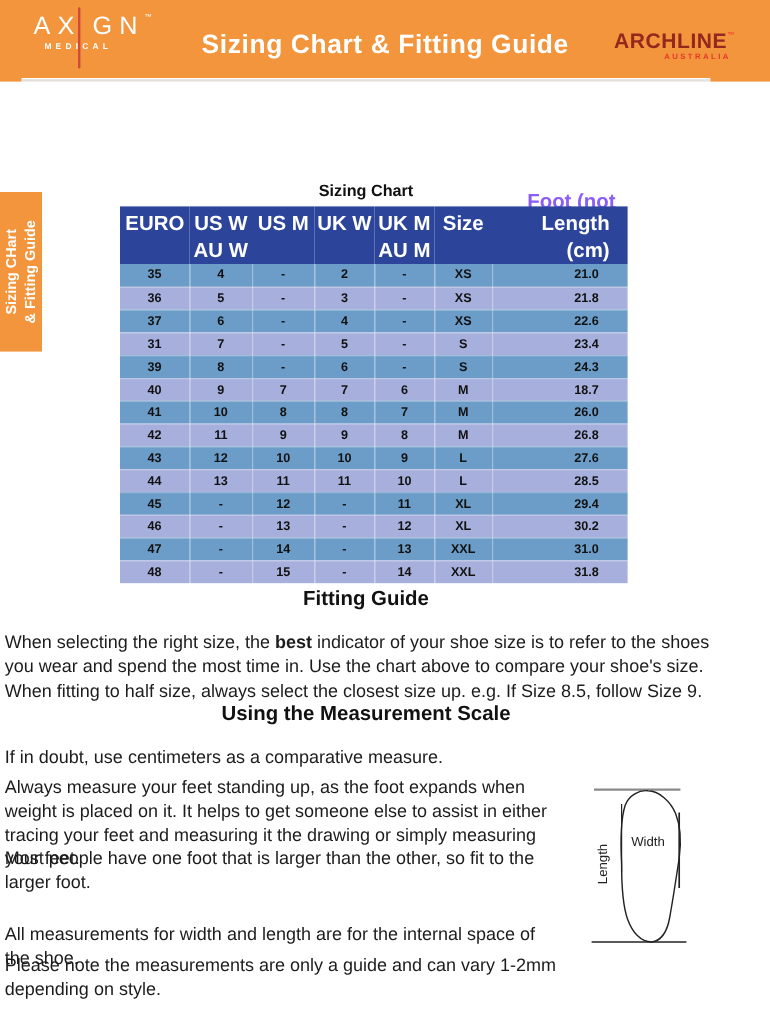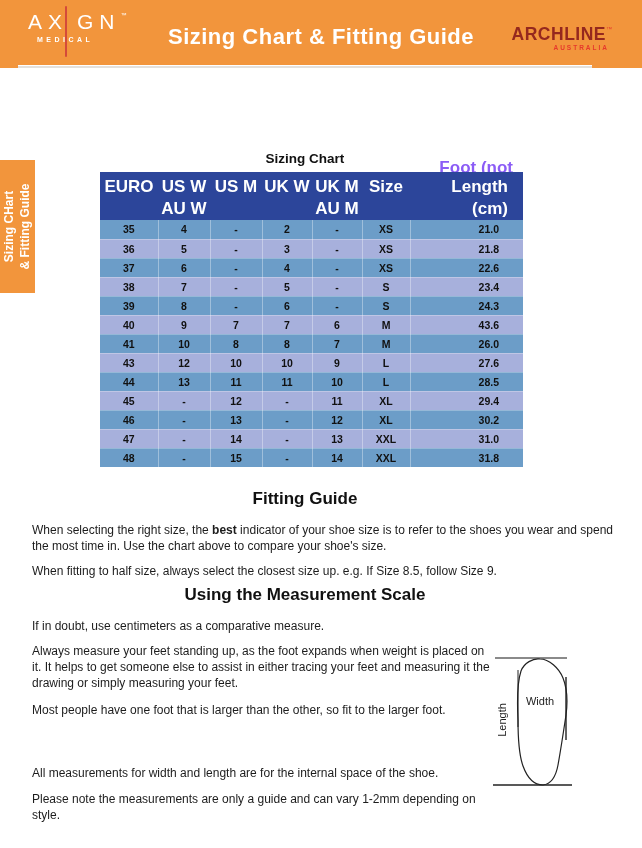--- a/index.html
+++ b/index.html
@@ -58,21 +58,21 @@
     border-bottom:1px solid rgba(255,255,255,0.28);
   }
   .size-table td:last-child { border-right:none; }
   .size-table th.col-len, .size-table td.col-len { text-align:right; }
   .size-table th.col-len { padding-right:15px; }
   .size-table td.col-len { padding-right:24px;padding-left:36px; }
   .hdr-line { display:block; }
 
   
   .heading { position:absolute; left:0; width:610px; text-align:center; font-size:17px; font-weight:bold; color:#111; }
-  .para { position:absolute; left:32px; font-size:12px; line-height:1.32; color:#1c1c1c; }
+  .para { position:absolute; left:4px; font-size:15px; line-height:1.32; color:#1c1c1c; }
   .b { font-weight:bold; }
 
   
   .foot-diagram { position:absolute; left:488px; top:645px; width:100px; height:150px; }
 </style>
 </head>
 <body>
 
 <div class="page">
 
@@ -162,21 +162,21 @@
       <tr>
           <td>37</td>
           <td>6</td>
           <td>-</td>
           <td>4</td>
           <td>-</td>
           <td>XS</td>
           <td class="col-len">22.6</td>
         </tr>
       <tr>
-          <td>38</td>
+          <td>31</td>
           <td>7</td>
           <td>-</td>
           <td>5</td>
           <td>-</td>
           <td>S</td>
           <td class="col-len">23.4</td>
         </tr>
       <tr>
           <td>39</td>
           <td>8</td>
@@ -186,30 +186,39 @@
           <td>S</td>
           <td class="col-len">24.3</td>
         </tr>
       <tr>
           <td>40</td>
           <td>9</td>
           <td>7</td>
           <td>7</td>
           <td>6</td>
           <td>M</td>
-          <td class="col-len">43.6</td>
+          <td class="col-len">18.7</td>
         </tr>
       <tr>
           <td>41</td>
           <td>10</td>
           <td>8</td>
           <td>8</td>
           <td>7</td>
           <td>M</td>
           <td class="col-len">26.0</td>
+        </tr>
+      <tr>
+          <td>42</td>
+          <td>11</td>
+          <td>9</td>
+          <td>9</td>
+          <td>8</td>
+          <td>M</td>
+          <td class="col-len">26.8</td>
         </tr>
       <tr>
           <td>43</td>
           <td>12</td>
           <td>10</td>
           <td>10</td>
           <td>9</td>
           <td>L</td>
           <td class="col-len">27.6</td>
         </tr>

